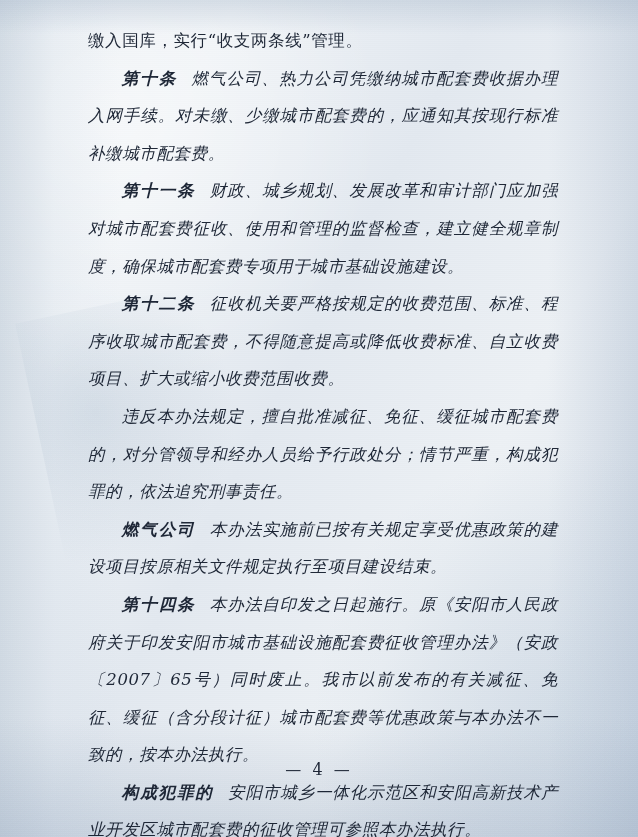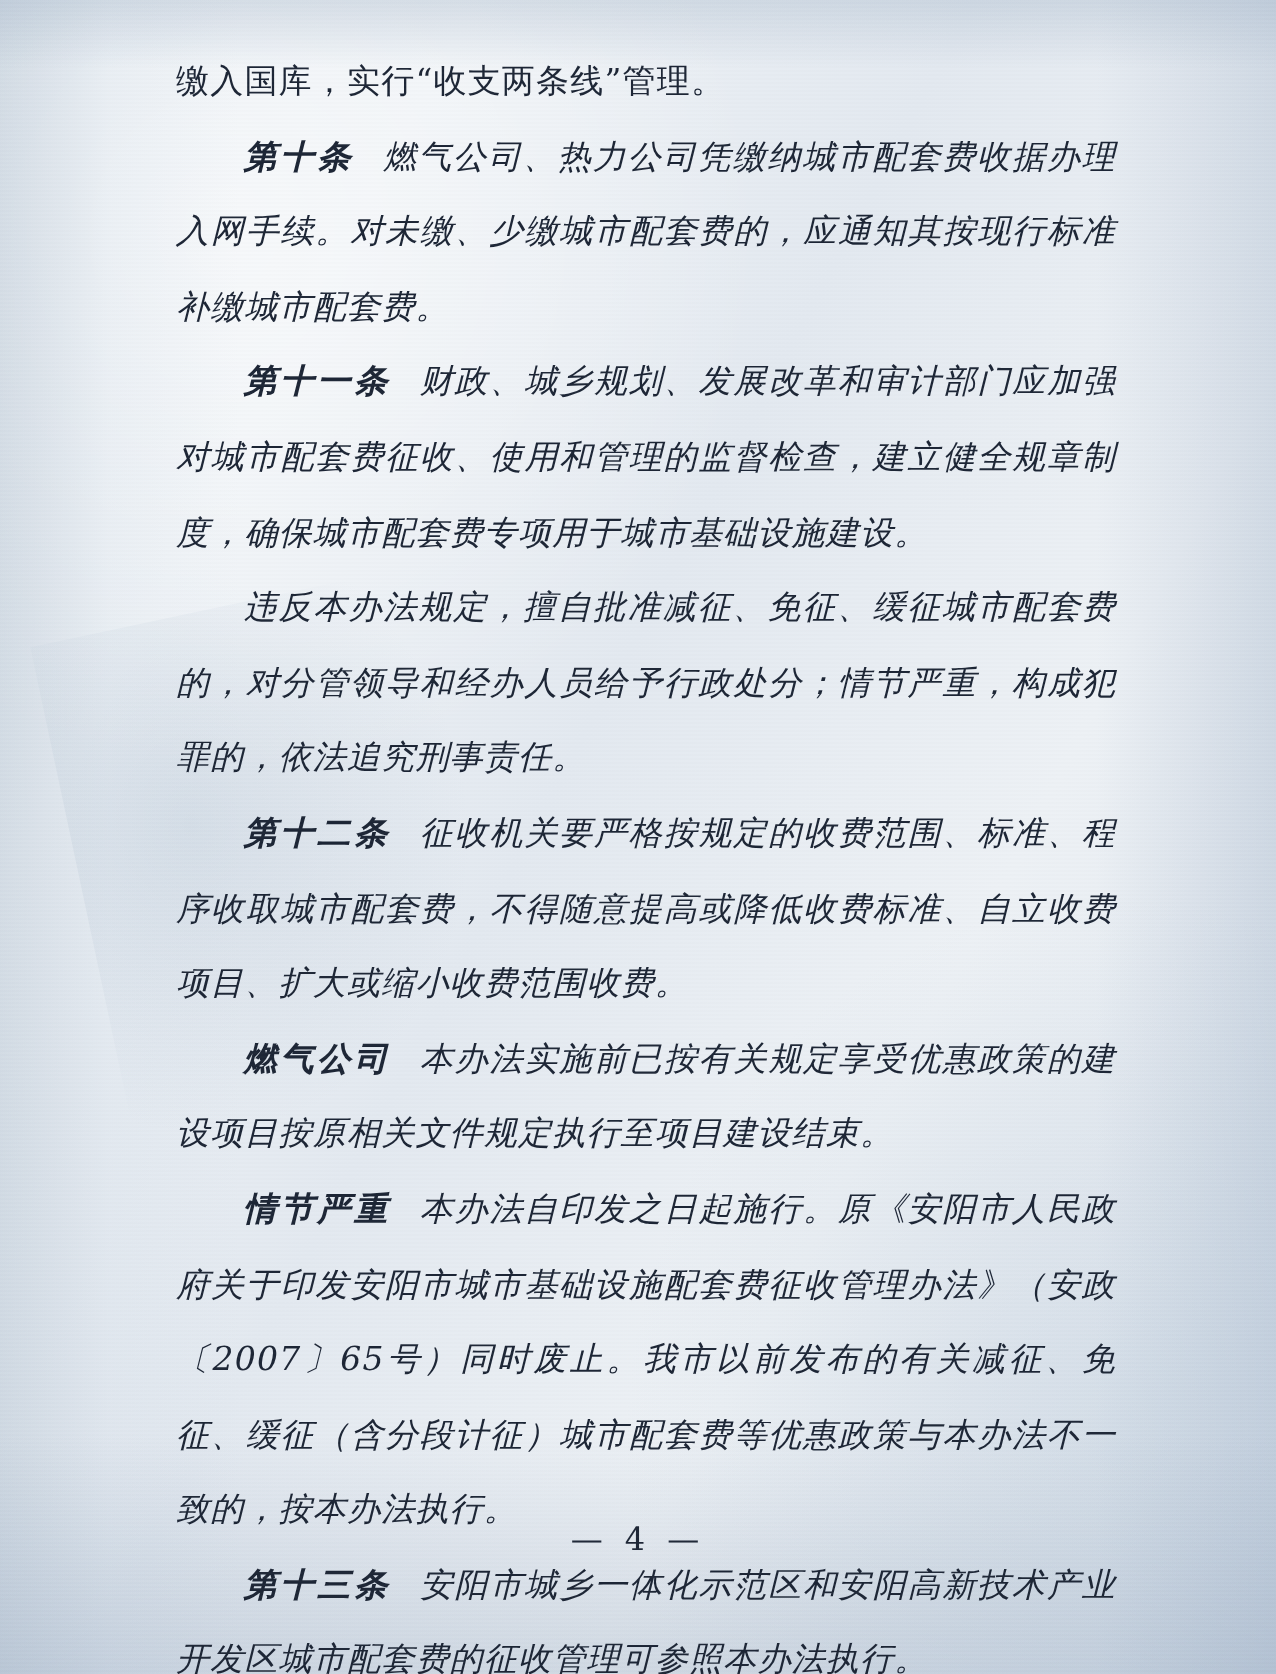--- a/index.html
+++ b/index.html
@@ -124,37 +124,37 @@
 
     <p class="para indent">
       <span class="arttitle">第十条</span><span class="gap"></span><span>燃气公司、热力公司凭缴纳城市配套费收据办理入网手续。对未缴、少缴城市配套费的，应通知其按现行标准补缴城市配套费。</span>
     </p>
 
     <p class="para indent">
       <span class="arttitle">第十一条</span><span class="gap"></span><span>财政、城乡规划、发展改革和审计部门应加强对城市配套费征收、使用和管理的监督检查，建立健全规章制度，确保城市配套费专项用于城市基础设施建设。</span>
     </p>
 
     <p class="para indent">
-      <span>违反本办法规定，擅自批准减征、免征、缓征城市配套费的，对分管领导和经办人员给予行政处分；情节严重，构成犯罪的，依法追究刑事责任。</span>
+      <span class="arttitle">第十二条</span><span class="gap"></span><span>征收机关要严格按规定的收费范围、标准、程序收取城市配套费，不得随意提高或降低收费标准、自立收费项目、扩大或缩小收费范围收费。</span>
     </p>
 
     <p class="para indent">
-      <span class="arttitle">第十二条</span><span class="gap"></span><span>征收机关要严格按规定的收费范围、标准、程序收取城市配套费，不得随意提高或降低收费标准、自立收费项目、扩大或缩小收费范围收费。</span>
+      <span>违反本办法规定，擅自批准减征、免征、缓征城市配套费的，对分管领导和经办人员给予行政处分；情节严重，构成犯罪的，依法追究刑事责任。</span>
     </p>
 
     <p class="para indent">
       <span class="arttitle">燃气公司</span><span class="gap"></span><span>本办法实施前已按有关规定享受优惠政策的建设项目按原相关文件规定执行至项目建设结束。</span>
     </p>
 
     <p class="para indent">
-      <span class="arttitle">情节严重</span><span class="gap"></span><span>本办法自印发之日起施行。原《安阳市人民政府关于印发安阳市城市基础设施配套费征收管理办法》（安政〔2007〕65号）同时废止。我市以前发布的有关减征、免征、缓征（含分段计征）城市配套费等优惠政策与本办法不一致的，按本办法执行。</span>
+      <span class="arttitle">第十四条</span><span class="gap"></span><span>本办法自印发之日起施行。原《安阳市人民政府关于印发安阳市城市基础设施配套费征收管理办法》（安政〔2007〕65号）同时废止。我市以前发布的有关减征、免征、缓征（含分段计征）城市配套费等优惠政策与本办法不一致的，按本办法执行。</span>
     </p>
 
     <p class="para indent">
-      <span class="arttitle">第十三条</span><span class="gap"></span><span>安阳市城乡一体化示范区和安阳高新技术产业开发区城市配套费的征收管理可参照本办法执行。</span>
+      <span class="arttitle">构成犯罪的</span><span class="gap"></span><span>安阳市城乡一体化示范区和安阳高新技术产业开发区城市配套费的征收管理可参照本办法执行。</span>
     </p>
 
   </div>
 
   <div class="folio">— 4 —</div>
 
   <div class="grain"></div>
 </div>
 
 </body></html>

